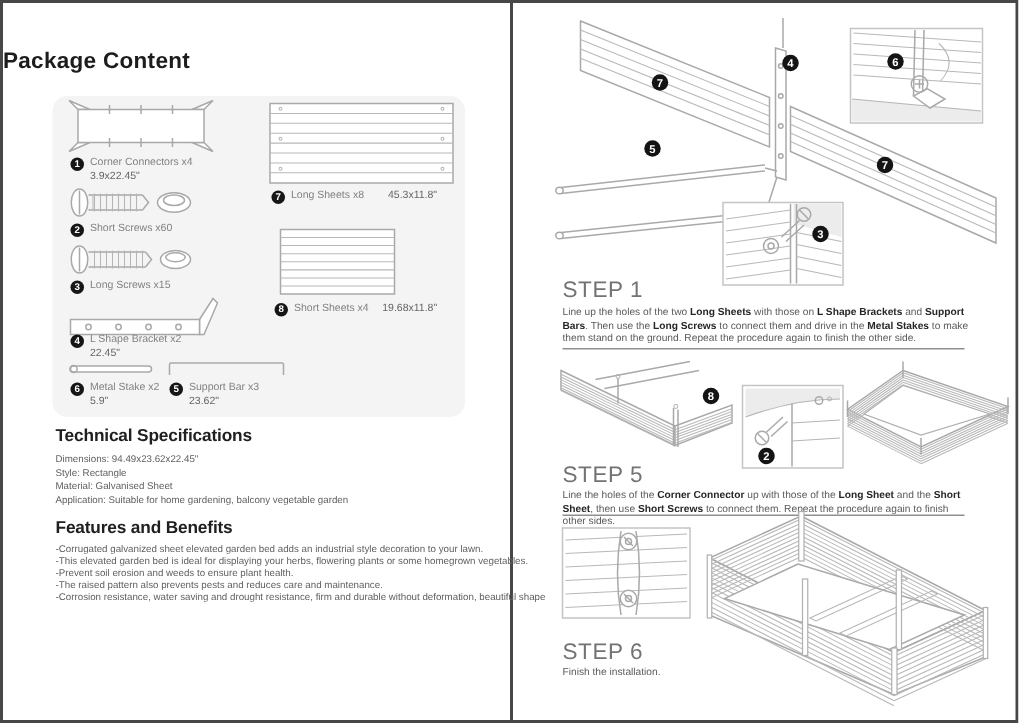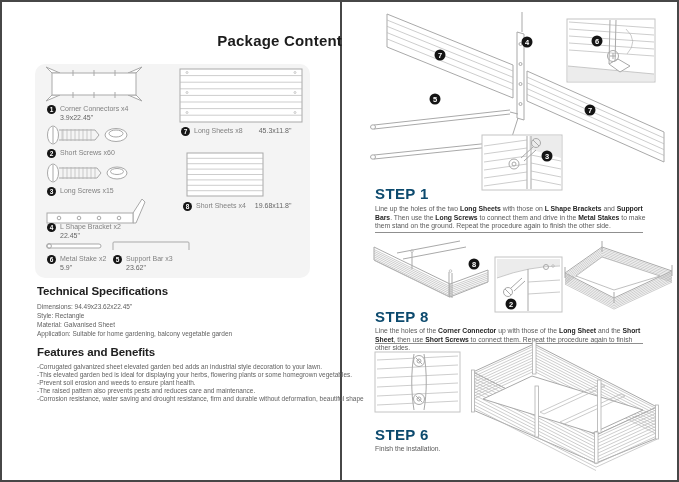--- a/index.html
+++ b/index.html
@@ -2,21 +2,21 @@
 <html><head>
 <meta charset="utf-8">
 <style>
   html,body{margin:0;padding:0;background:#fff;}
   .page{position:relative;width:679px;height:482px;background:#ffffff;
         border:2px solid #474747;box-sizing:border-box;overflow:hidden;
         font-family:"Liberation Sans",sans-serif;color:#333;}
   .vdivider{position:absolute;left:338px;top:0;bottom:0;width:2px;background:#474747;}
 
   
-  .pc-title{position:absolute;left:0;top:30px;width:340px;margin:0;text-align:right;
+  .pc-title{position:absolute;left:0;top:30px;width:340px;margin:0;text-align:left;
             font-size:15px;font-weight:700;color:#1c1c1c;letter-spacing:.2px;}
   .panel{position:absolute;left:33px;top:62px;width:275px;height:214px;
          background:#f4f4f4;border-radius:10px;}
   .panel svg{position:absolute;overflow:visible;}
   .ln{stroke:#a9a9a9;stroke-width:1;fill:none;}
   .lnw{stroke:#a9a9a9;stroke-width:1;fill:#ffffff;}
   .lnt{stroke:#b5b5b5;stroke-width:.7;fill:none;}
   .lbl{position:absolute;display:flex;align-items:flex-start;gap:4px;
        font-size:7px;line-height:7.5px;color:#828282;}
   .lbl .txt{display:flex;flex-direction:column;gap:1.5px;}
@@ -41,21 +41,21 @@
   #fig1{left:348px;top:6px;}
   #fig2{left:348px;top:238px;}
   #fig3{left:348px;top:340px;}
   .inset{fill:#ffffff;stroke:#c4c4c4;stroke-width:1;}
   .ground{fill:#ececec;stroke:none;}
   .post{fill:#ffffff;stroke:#b0b0b0;stroke-width:.8;}
   [data-lines] line{stroke:#b8b8b8;stroke-width:.7;}
   .bcirc{fill:#141414;}
   .bnum{fill:#ffffff;font-size:7.5px;font-weight:700;text-anchor:middle;
         font-family:"Liberation Sans",sans-serif;}
-  .step-title{position:absolute;margin:0;font-size:15px;font-weight:700;color:#0c4a6e;
+  .step-title{position:absolute;margin:0;font-size:15px;font-weight:400;color:#737373;
               letter-spacing:.4px;}
   .step-text{position:absolute;margin:0;width:274px;font-size:6.8px;line-height:8.6px;color:#5a5a5a;}
   .step-text b{color:#262626;font-weight:700;}
   .hr{position:absolute;left:373px;width:268px;height:1px;background:#8f8f8f;}
 </style>
 </head>
 <body>
 
 <div class="page">
   <div class="vdivider"></div>
@@ -433,21 +433,21 @@
     </g>
 
     <g>
       <circle class="bcirc" cx="124" cy="24" r="5.5"></circle>
         <text class="bnum" x="124" y="26.8">8</text>
       <circle class="bcirc" cx="161" cy="64" r="5.5"></circle>
         <text class="bnum" x="161" y="66.8">2</text>
     </g>
   </svg>
 
-  <h2 class="step-title" style="left:373px;top:306px">STEP 8</h2>
+  <h2 class="step-title" style="left:373px;top:306px">STEP 5</h2>
   <p class="step-text" style="left:373px;top:325px"><span>Line the holes of the </span><b>Corner Connector</b><span> up with those of the </span><b>Long Sheet</b><span> and the </span><b>Short Sheet</b><span>, then use </span><b>Short Screws</b><span> to connect them. Repeat the procedure again to finish other sides.</span></p>
   <div class="hr" style="top:341px"></div>
 
   <svg id="fig3" class="fig" width="330" height="126" viewBox="0 0 330 126">
 
     <g>
       <rect class="inset" x="25" y="10" width="85" height="60"></rect>
       <g data-lines="27,18,108,14,9,6">
           <line x1="27" y1="18" x2="108" y2="14"></line>
           <line x1="27" y1="27" x2="108" y2="23"></line>

